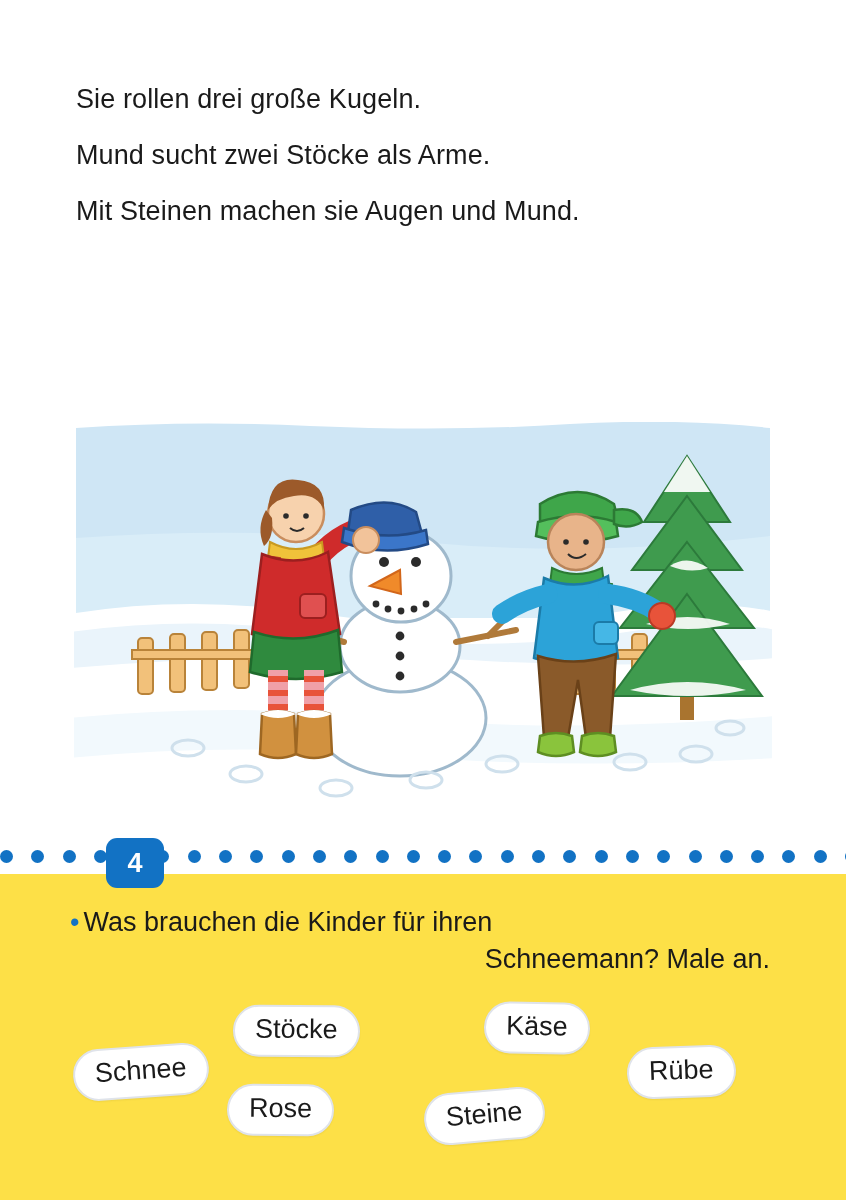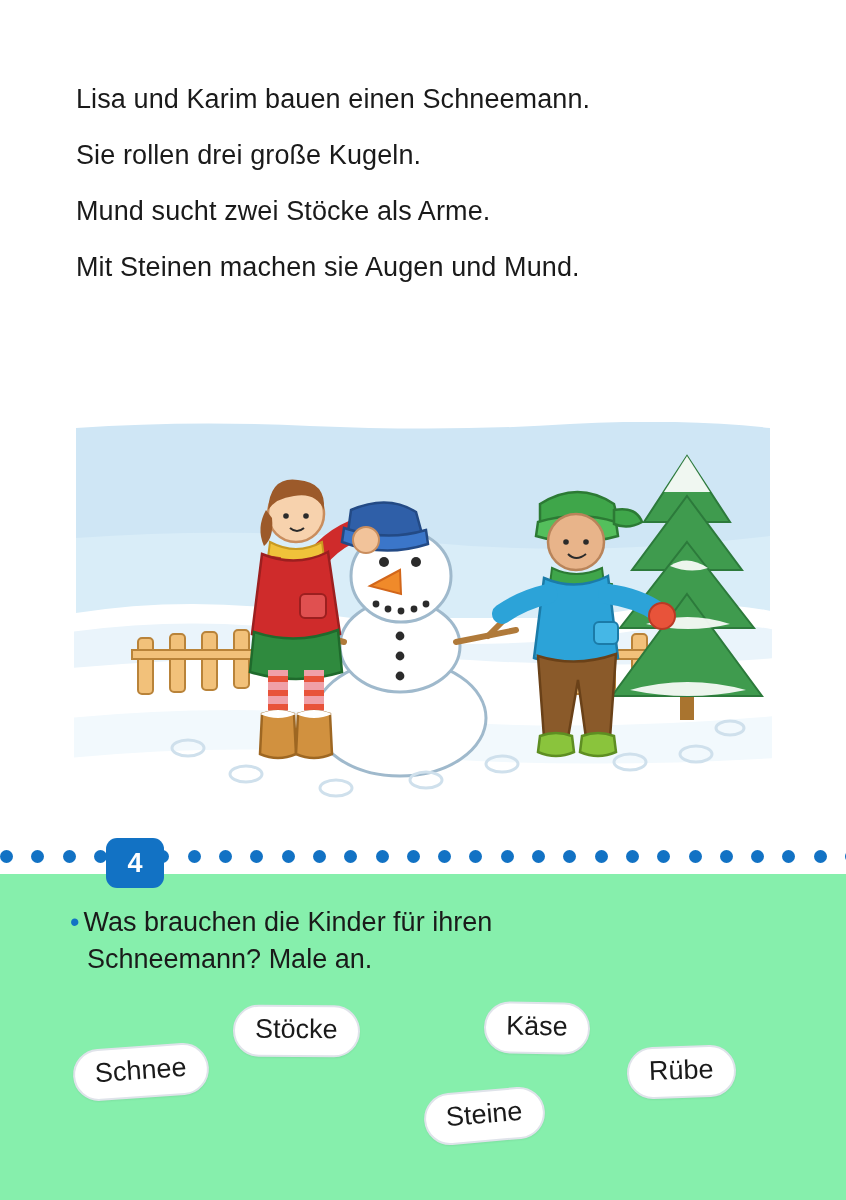--- a/index.html
+++ b/index.html
@@ -85,40 +85,41 @@
     z-index: 3;
   }
 
   
   .exercise {
     position: absolute;
     left: 0;
     top: 874px;
     width: 846px;
     height: 326px;
-    background: #86efac;
+    background: #fde047;
   }
   .question {
     position: absolute;
     left: 70px;
     top: 30px;
     width: 700px;
     font-size: 27px;
     line-height: 1.38;
     color: #1a1a1a;
   }
   .q-bullet {
     color: #1272c4;
     font-size: 27px;
     line-height: 1;
     margin-right: 4px;
   }
   .q-indent {
     display: block;
     padding-left: 17px;
+    text-align: right;
   }
 
   
   .chips {
     position: absolute;
     left: 0;
     top: 128px;
     width: 846px;
     height: 180px;
   }
@@ -137,21 +138,20 @@
   .chip-stocke { left: 233px; top: 3px;   transform: rotate(0.5deg); }
   .chip-rose   { left: 227px; top: 82px;  transform: rotate(0.5deg); }
   .chip-steine { left: 424px; top: 88px;  transform: rotate(-5deg); }
   .chip-kase   { left: 484px; top: 0px;   transform: rotate(1deg); }
   .chip-rube   { left: 627px; top: 44px;  transform: rotate(-2deg); }
 </style>
 </head>
 <body>
 
 <div class="story">
-  <div class="story-line">Lisa und Karim bauen einen Schneemann.</div>
   <div class="story-line">Sie rollen drei große Kugeln.</div>
   <div class="story-line">Mund sucht zwei Stöcke als Arme.</div>
   <div class="story-line">Mit Steinen machen sie Augen und Mund.</div>
 </div>
 
 <div class="illustration">
   <svg class="illo-svg" width="706" height="396" viewBox="0 0 706 396" xmlns="http://www.w3.org/2000/svg">
     <defs>
       <clipPath id="frameClip">
         <rect x="4" y="4" width="698" height="388" rx="4"></rect>
@@ -354,17 +354,18 @@
 
 <div class="exercise">
   <div class="question">
     <span class="q-bullet">•</span><span>Was brauchen die Kinder für ihren</span>
     <span class="q-indent">Schneemann? Male an.</span>
   </div>
 
   <div class="chips">
     <div class="chip chip-schnee">Schnee</div>
     <div class="chip chip-stocke">Stöcke</div>
+    <div class="chip chip-rose">Rose</div>
     <div class="chip chip-steine">Steine</div>
     <div class="chip chip-kase">Käse</div>
     <div class="chip chip-rube">Rübe</div>
   </div>
 </div>
 
 </body></html>

